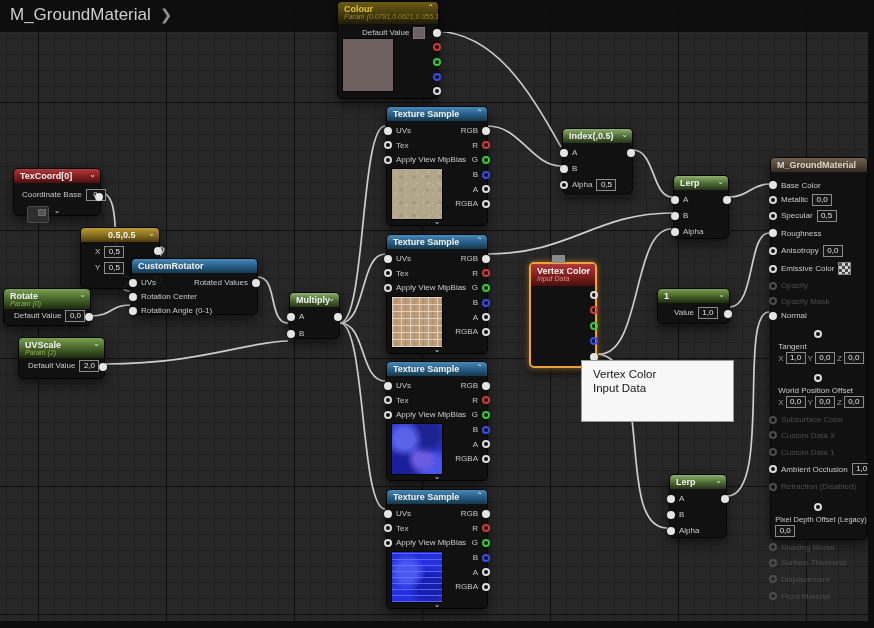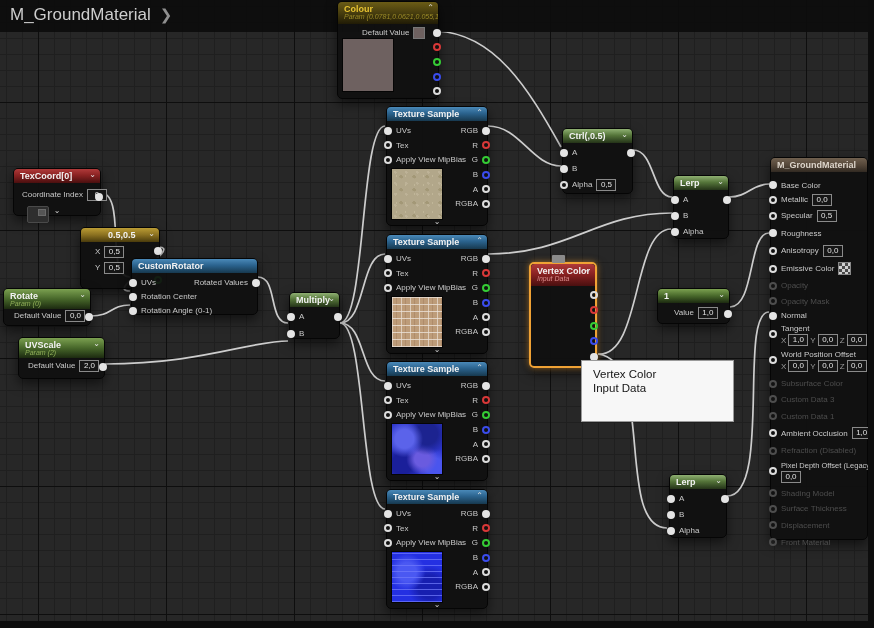--- a/index.html
+++ b/index.html
@@ -70,21 +70,21 @@
   .thumb.brick{background-color:#bd9c79;background-image:repeating-linear-gradient(0deg,rgba(235,225,215,0.8) 0 1px,transparent 1px 7px),repeating-linear-gradient(90deg,rgba(235,225,215,0.7) 0 1px,transparent 1px 9px),repeating-linear-gradient(90deg,transparent 0 4px,rgba(150,110,80,0.35) 4px 5px,transparent 5px 9px);}
   .thumb.water{background-color:#2c35c9;background-image:radial-gradient(circle at 25% 30%,#5b63ea 18%,transparent 36%),radial-gradient(circle at 70% 20%,#1c2390 20%,transparent 40%),radial-gradient(circle at 60% 70%,#6a5bdf 16%,transparent 34%),radial-gradient(circle at 20% 80%,#1a1f9a 18%,transparent 36%),radial-gradient(circle at 85% 85%,#4a55ee 14%,transparent 30%);}
   .thumb.waterbrick{background-color:#2430e2;background-image:repeating-linear-gradient(0deg,rgba(110,120,250,0.75) 0 1px,transparent 1px 6px),radial-gradient(circle at 30% 40%,#4a58f2 20%,transparent 40%),radial-gradient(circle at 75% 70%,#171fb0 22%,transparent 42%);}
 
   .swatch{display:inline-block;width:10px;height:10px;border:1px solid #777;background:#6e6160;vertical-align:middle;}
   .checker{display:inline-block;width:11px;height:11px;border:1px solid #888;
            background:conic-gradient(#d0d0d0 25%,#4a4a4a 0 50%,#d0d0d0 0 75%,#4a4a4a 0);background-size:6px 6px;}
 
   .mrow{display:flex;align-items:center;gap:4px;height:13px;margin:1.6px 0 1.6px 4px;white-space:nowrap;}
   .mrow .lbl{font-size:8px;}
-  .mrow2{display:flex;align-items:flex-start;gap:4px;margin:2px 0 2px 4px;white-space:nowrap;}
+  .mrow2{display:flex;align-items:center;gap:4px;margin:2px 0 2px 4px;white-space:nowrap;flex-direction:column;}
   .mrow2 .pin{margin-top:6px;}
   .axes{display:flex;align-items:center;gap:2px;margin-top:1px;}
   .ax{color:#9a9a9a;font-size:8px;}
 
   .tooltip{position:absolute;left:581px;top:360px;width:153px;height:62px;background:#f7f7f7;
            border:1px solid #9a9a9a;z-index:7;padding:7px 0 0 11px;box-sizing:border-box;}
   .tt-line{font-size:11.5px;color:#141414;line-height:13.5px;}
   .tt-hint{margin-top:6px;font-size:10.5px;color:#7a7a7a;display:flex;align-items:center;gap:5px;}
   .kbd{display:inline-block;border:1px solid #9a9a9a;border-radius:4px;padding:0 5px;height:14px;line-height:14px;
        color:#6a6a6a;font-size:10px;background:#f7f7f7;}
@@ -156,21 +156,21 @@
     </div>
   </div>
 
   <div class="node" style="left:13px;top:168px;width:86px;height:46px">
     <div class="hdr red">
       <span>TexCoord[0]</span>
       <span class="chev">⌄</span>
     </div>
     <div class="body" style="height:30px">
       <div class="prow" style="position:absolute;left:8px;top:7px">
-        <span class="lbl">Coordinate Index</span>
+        <span class="lbl">Coordinate Base</span>
         <span class="vbox">0</span>
       </div>
       <div class="outcol" style="top:9px">
           <div class="prow">
             <span class="pin f out"></span>
           </div>
         </div>
       <div class="expand">⌄</div>
     </div>
   </div>
@@ -495,21 +495,21 @@
             <span class="pin out"></span>
           </div>
       </div>
       <div class="thumb waterbrick"></div>
       <div class="expand">⌄</div>
     </div>
   </div>
 
   <div class="node" style="left:562px;top:128px;width:69px;height:64px">
     <div class="hdr green">
-      <span>Ctrl(,0.5)</span>
+      <span>Index(,0.5)</span>
       <span class="chev">⌄</span>
     </div>
     <div class="body" style="height:49px">
       <div class="incol" style="top:5px;gap:7px">
         <div class="prow">
             <span class="pin f in"></span>
             <span class="lbl">A</span>
           </div>
         <div class="prow">
             <span class="pin f in"></span>

